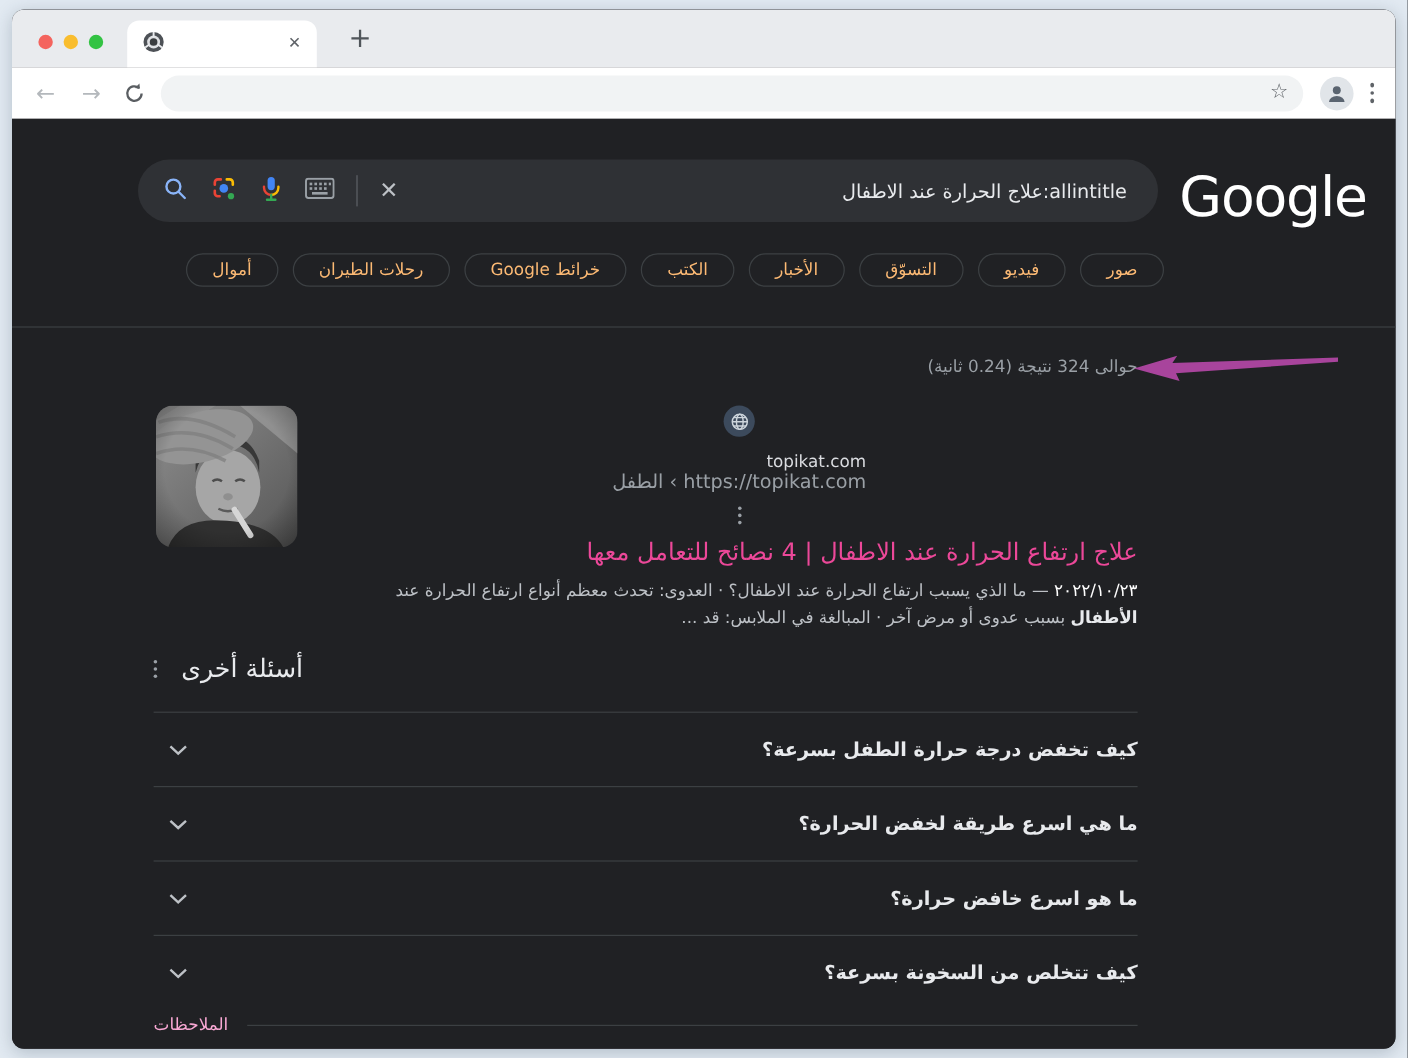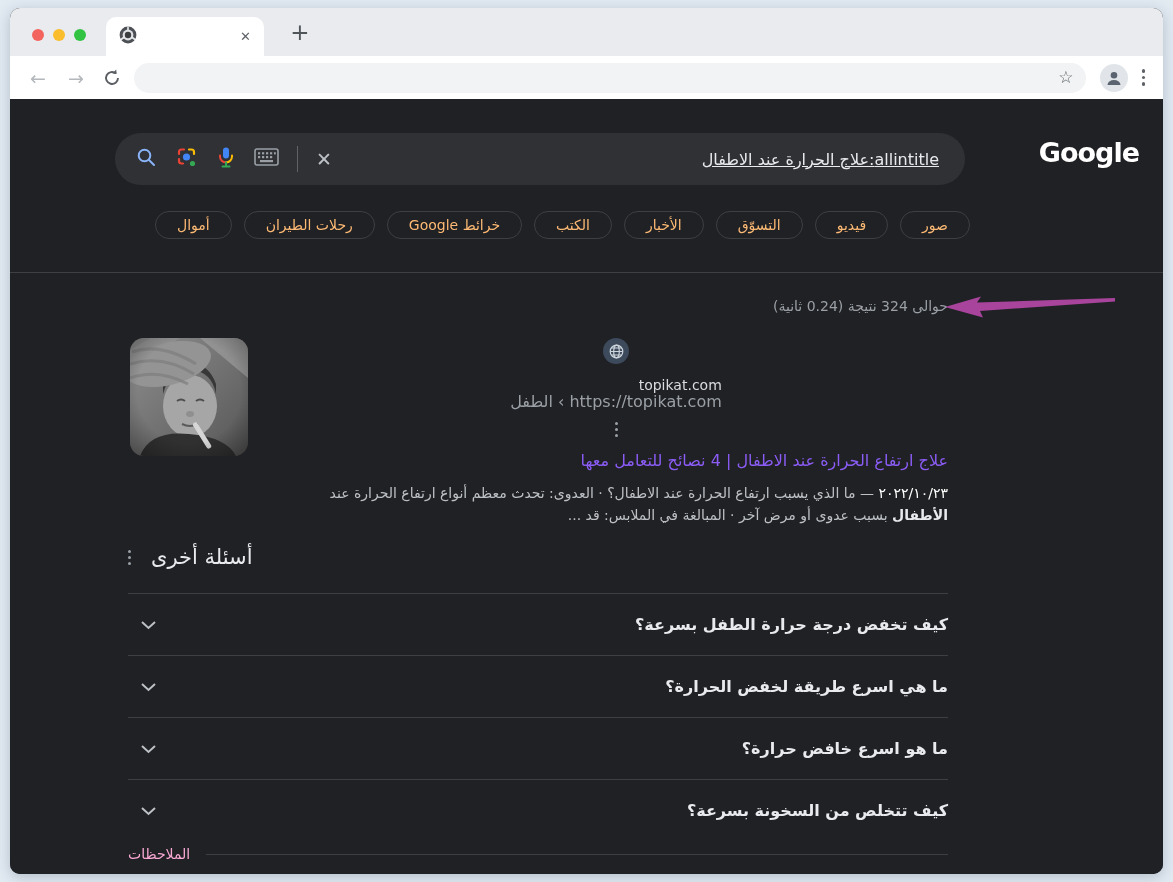--- a/index.html
+++ b/index.html
@@ -34,48 +34,48 @@
   .avatar { width:28px; height:28px; border-radius:50%; background:#e1e5e9; margin-left:14px;
             display:flex; align-items:center; justify-content:center; }
   .browser-menu { margin-left:14px; margin-right:4px; }
   .dots-v { display:flex; flex-direction:column; gap:3px; }
   .dots-v i { width:3.5px; height:3.5px; border-radius:50%; background:#5f6368; display:block; }
 
   
   .content { position:relative; height:775px; background:#202124; direction:rtl; }
   .dots-dark i { background:#9aa0a6; width:3px; height:3px; }
 
-  .g-logo { position:absolute; top:38px; right:24px; font-size:27px; font-weight:700;
+  .g-logo { position:absolute; top:38px; right:24px; font-size:46px; font-weight:400;
             letter-spacing:-1px; color:#fff; direction:ltr; }
 
   .searchbar { position:absolute; top:34px; right:198px; width:850px; height:52px;
                background:#2f3135; border-radius:26px; display:flex; align-items:center;
                justify-content:space-between; padding:0 26px 0 20px; }
-  .query { font-size:16px; color:#e8eaed;text-decoration:underline; }
+  .query { font-size:16px; color:#e8eaed; }
   .sb-icons { direction:ltr; display:flex; align-items:center; gap:18px; }
   .sb-divider { width:1px; height:26px; background:#5f6368; }
   .sb-clear { font-size:19px; color:#bdc1c6; line-height:1; }
 
   .chips { position:absolute; top:112px; right:193px; display:flex; gap:12px; }
   .chip { height:28px; padding:0 21px; border:1px solid #3c4043; border-radius:22px;
           display:flex; align-items:center; gap:8px; color:#fdba74; font-size:14px; white-space:nowrap; }
 
   .header-divider { position:absolute; top:173px; left:0; right:0; height:1px; background:#3c4043; }
 
   .stats { position:absolute; top:199px; right:215px; font-size:14px; color:#9aa0a6; }
   .anno-arrow { position:absolute; top:194px; right:45px; }
 
   .result { position:absolute; top:239px; right:215px; width:818px; display:flex; gap:36px; }
   .r-main { width:664px; }
   .r-site { display:flex; align-items:center; gap:12px;flex-direction:column; }
   .r-favicon { width:26px; height:26px; border-radius:50%; background:#3c4a5c; flex:0 0 auto;
                display:flex; align-items:center; justify-content:center; }
   .r-domain { font-size:14px; color:#dadce0; line-height:18px; }
   .r-url { font-size:16px; color:#9aa0a6; line-height:16px; }
-  .r-title { display:inline-block; margin-top:10px; font-size:16px; color:#8b5cf6; line-height:27px; }
+  .r-title { display:inline-block; margin-top:10px; font-size:20px; color:#ec4899; line-height:27px; }
   .r-snippet { margin-top:8px; font-size:14px; color:#bdc1c6; line-height:22px; }
   .r-date { color:#ffffff; }
   .r-snippet b { color:#e8eaed; }
   .r-thumb { width:118px; height:118px; border-radius:14px; overflow:hidden; flex:0 0 auto; }
 
   .paa { position:absolute; top:446px; right:215px; width:820px; }
   .paa-header { display:flex; align-items:center; gap:20px;justify-content:flex-end; }
   .paa-title { font-size:21px; color:#e8eaed; }
   .paa-list { margin-top:24px; }
   .paa-row { height:62px; border-top:1px solid #3c4043; display:flex; align-items:center;

